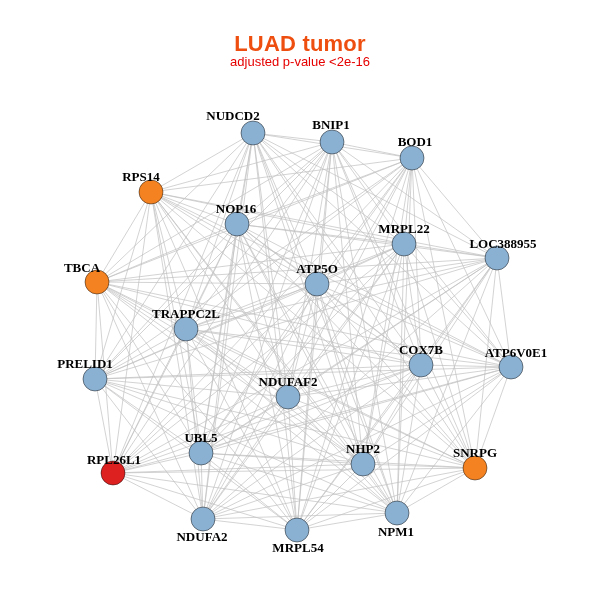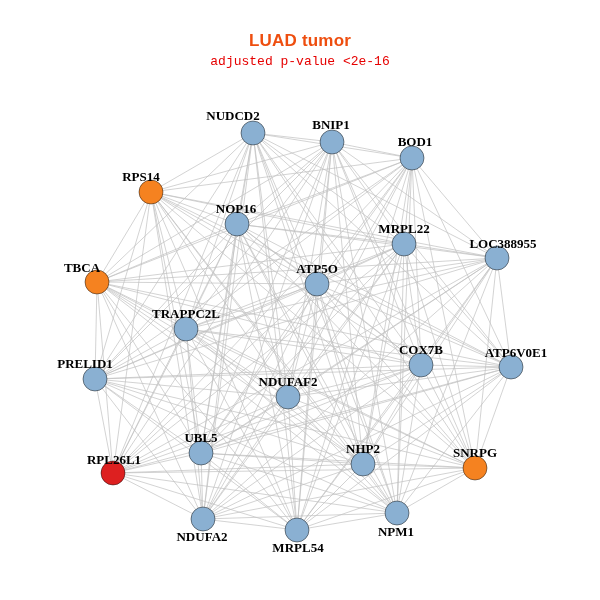--- a/index.html
+++ b/index.html
@@ -6,28 +6,27 @@
   body {
     width: 600px; height: 600px;
     background: #ffffff;
     font-family: "Liberation Sans", sans-serif;
     position: relative;
     overflow: hidden;
   }
   .plot-title {
     position: absolute; top: 31px; left: 0; width: 100%;
     text-align: center;
-    font-weight: bold; font-size: 17px;
+    font-weight: bold; font-size: 22px;
     letter-spacing: 0.2px;
   }
   .plot-subtitle {
     position: absolute; top: 54px; left: 0; width: 100%;
     text-align: center;
     font-size: 13px;
-    font-family: Liberation Mono, monospace;
   }
   svg#network-svg { position: absolute; top: 0; left: 0; }
   .node-label {
     font-family: "Liberation Serif", "DejaVu Serif", serif;
     font-weight: bold;
     font-size: 13px;
     fill: #000000;
   }
 </style>
 </head>

